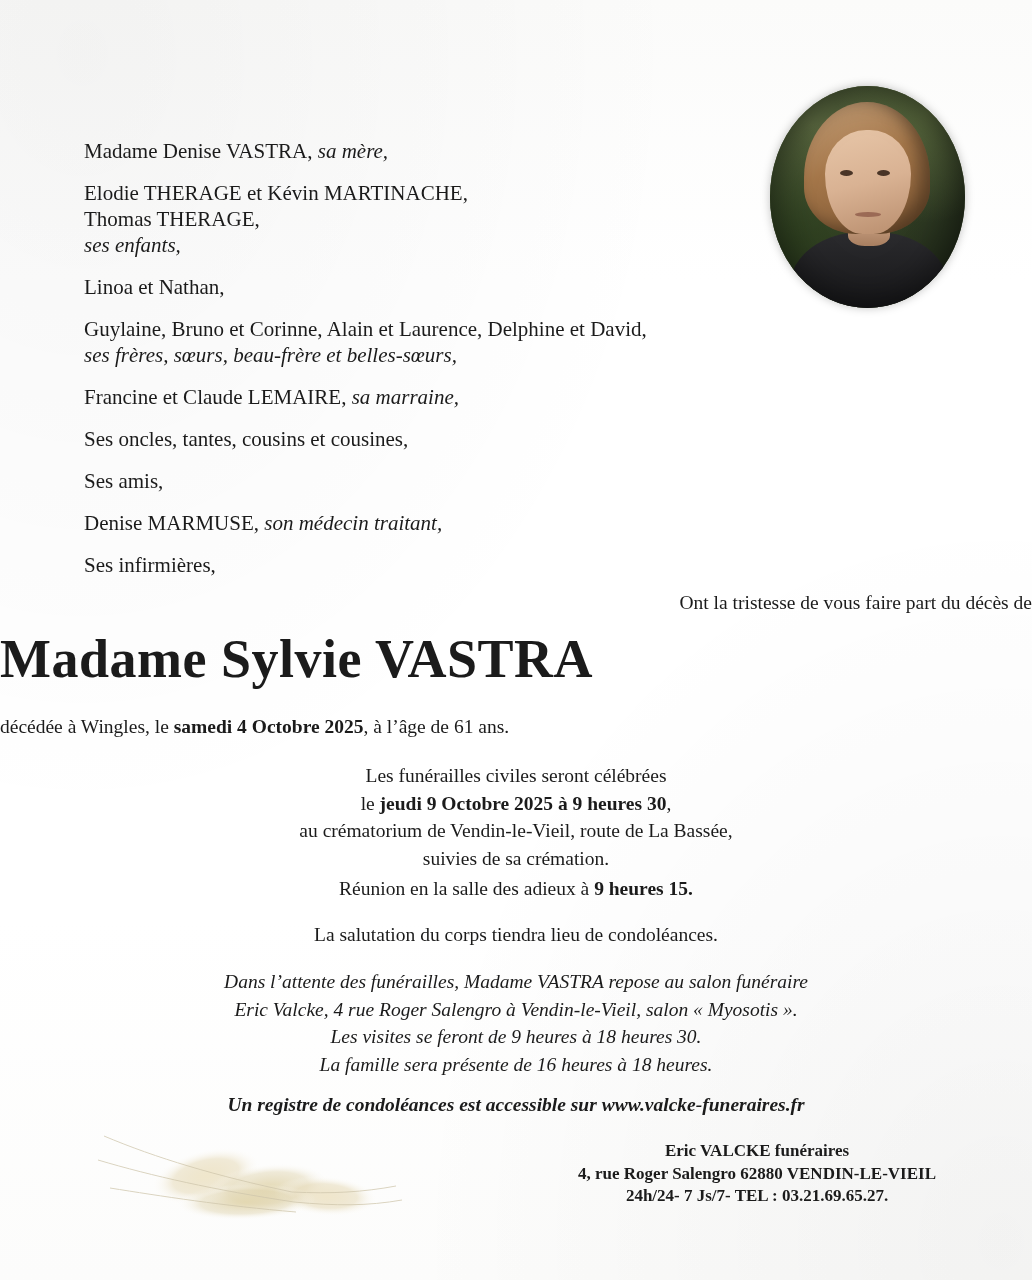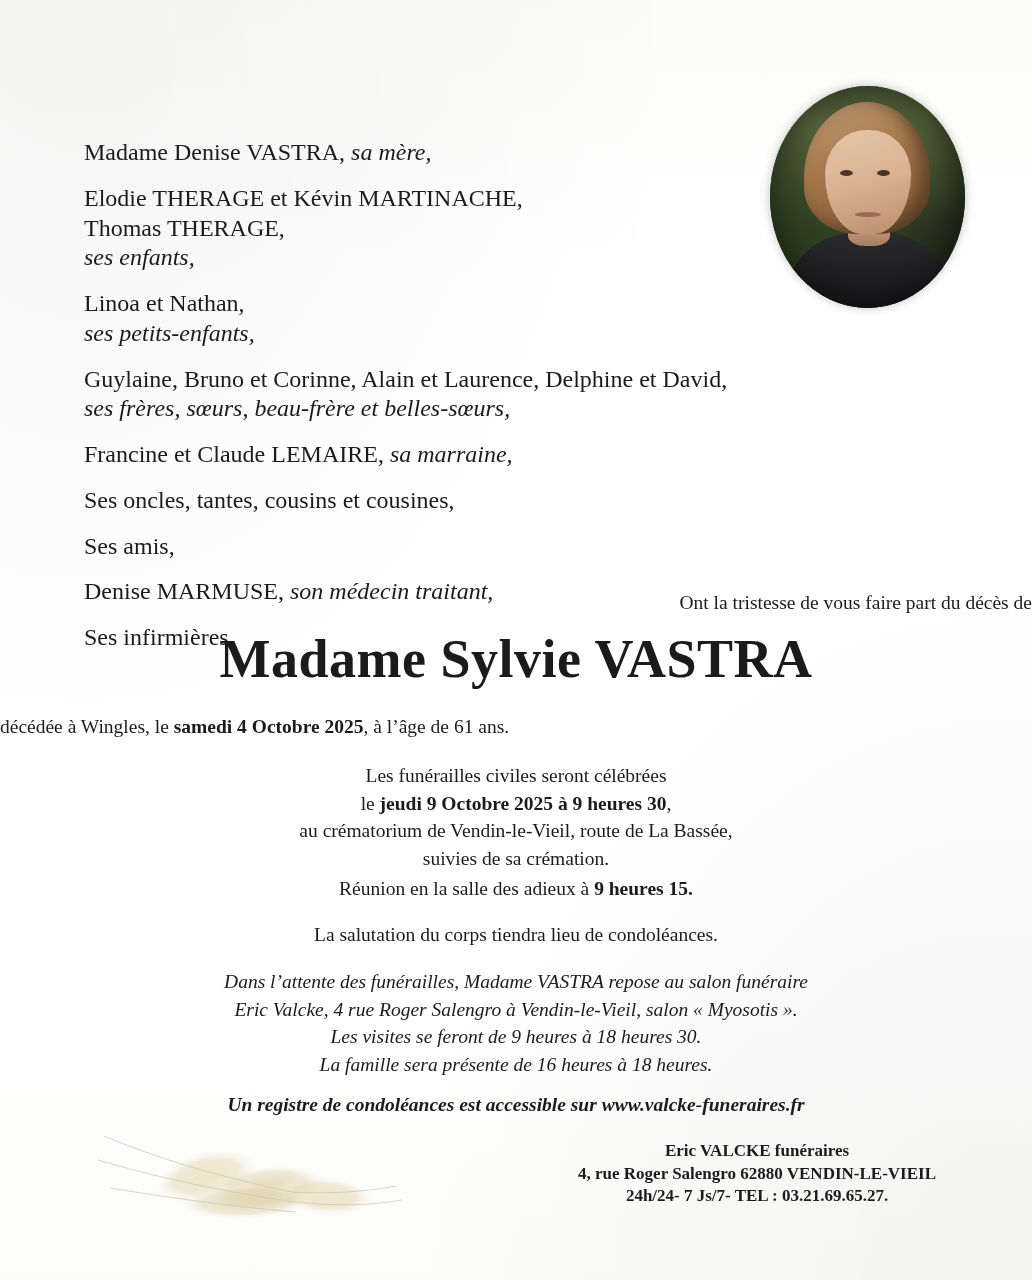--- a/index.html
+++ b/index.html
@@ -131,21 +131,21 @@
     border-radius: 50%;
     box-shadow: inset 0 0 38px rgba(0,0,0,0.55);
   }
 
   
   .family {
     position: absolute;
     left: 84px;
     top: 138px;
     width: 560px;
-    font-size: 24px;
+    font-size: 21px;
     line-height: 1.24;
   }
   .fam-group { margin-bottom: 16px; }
   .fam-group:last-child { margin-bottom: 8px; }
   .fam-line { white-space: nowrap; }
   .it { font-style: italic; }
 
   .intro {
     position: absolute;
     left: 0;
@@ -153,21 +153,21 @@
     top: 592px;
     text-align: right;
     font-size: 19.5px;
   }
 
   .deceased-name {
     position: absolute;
     left: 0;
     right: 0;
     top: 628px;
-    text-align: center;
+    text-align: left;
     font-size: 54px;
     font-weight: bold;
     letter-spacing: 0.5px;
   }
 
   .death-line {
     position: absolute;
     left: 0;
     right: 0;
     top: 716px;
@@ -275,21 +275,20 @@
     </div>
 
     <div class="fam-group">
       <div class="fam-line">Elodie THERAGE et Kévin MARTINACHE,</div>
       <div class="fam-line">Thomas THERAGE,</div>
       <div class="fam-line it">ses enfants,</div>
     </div>
 
     <div class="fam-group">
       <div class="fam-line">Linoa et Nathan,</div>
-      <div class="fam-line it">ses petits-enfants,</div>
     </div>
 
     <div class="fam-group">
       <div class="fam-line">Guylaine, Bruno et Corinne, Alain et Laurence, Delphine et David,</div>
       <div class="fam-line it">ses frères, sœurs, beau-frère et belles-sœurs,</div>
     </div>
 
 
     <div class="fam-group">
       <div class="fam-line"><span>Francine et Claude LEMAIRE, </span><span class="it">sa marraine,</span></div>

